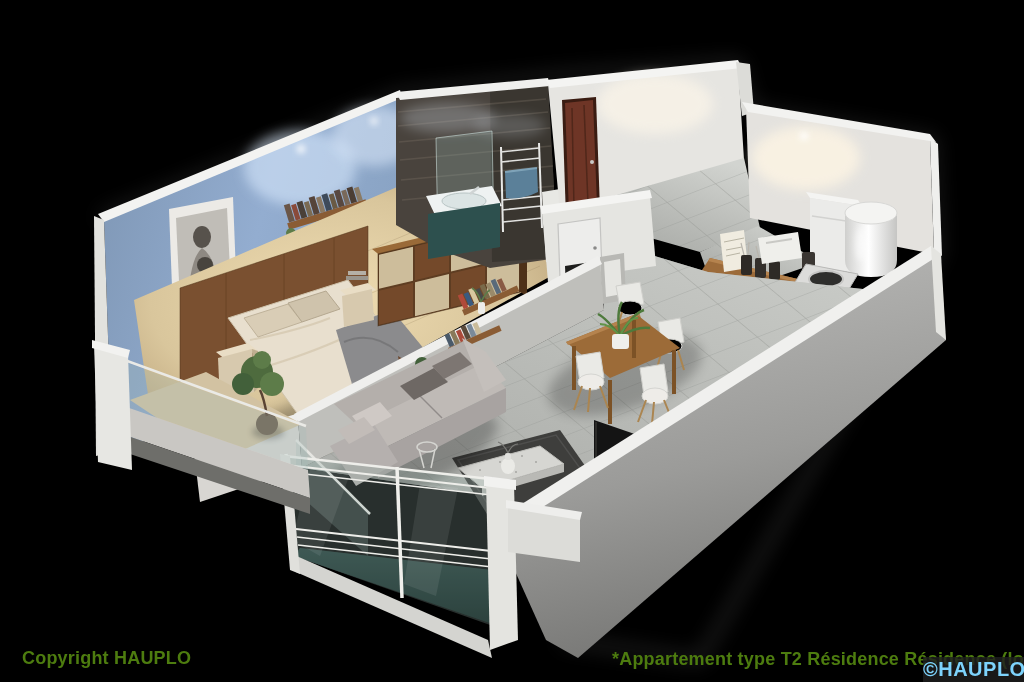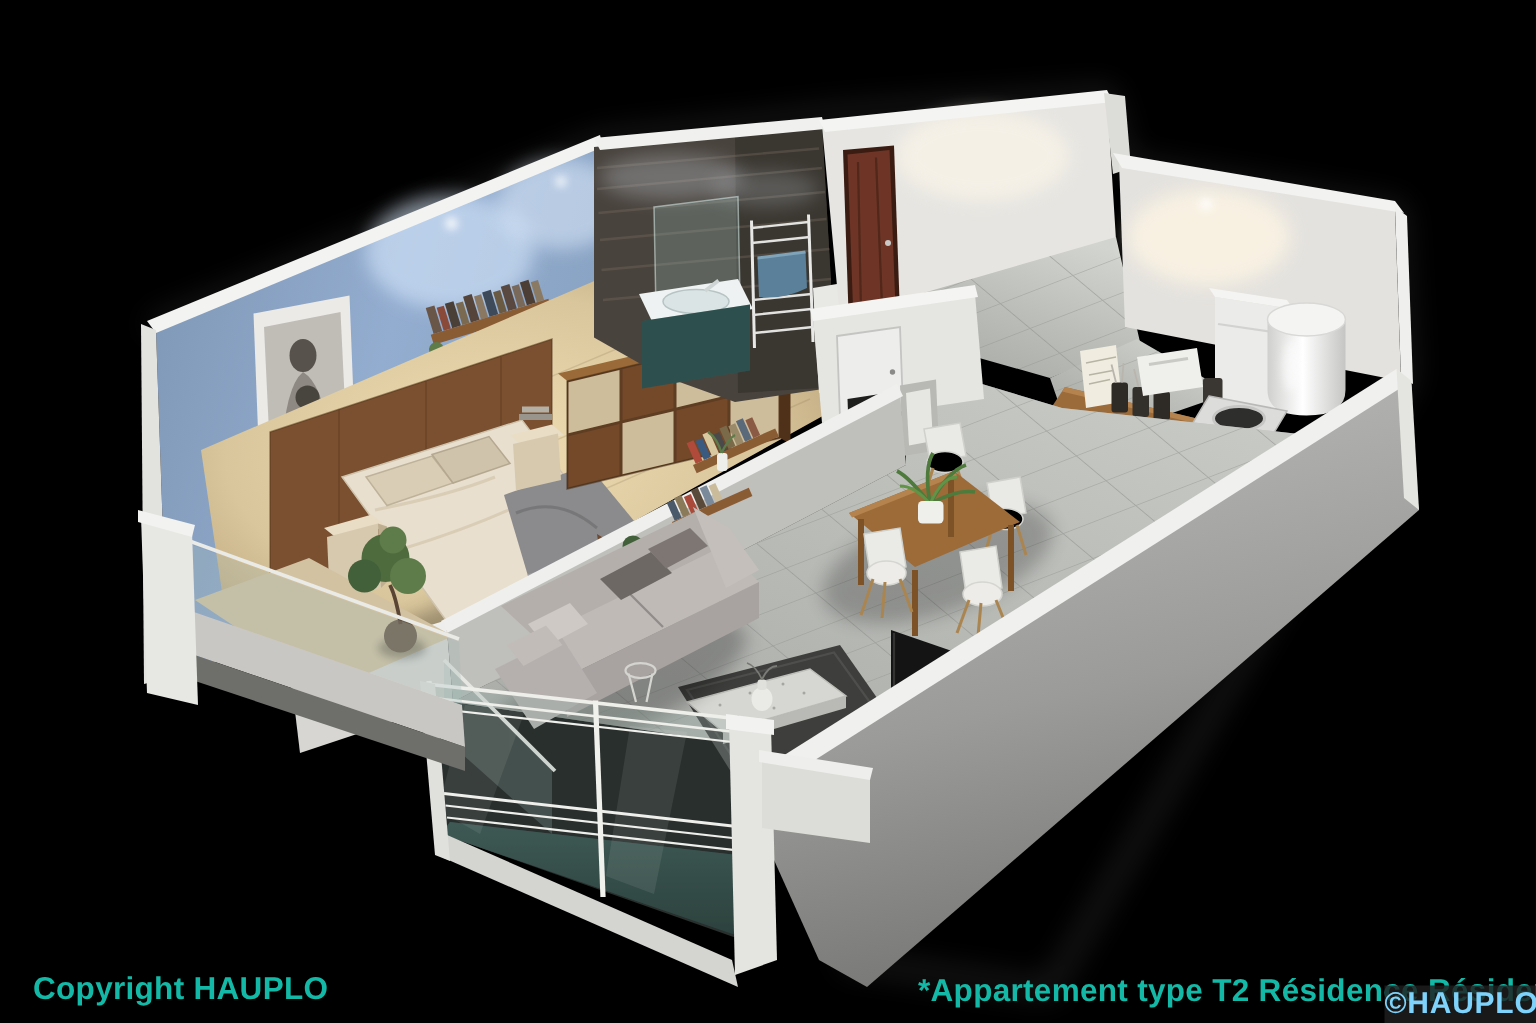--- a/index.html
+++ b/index.html
@@ -1,19 +1,19 @@
 <!DOCTYPE html>
 <html><head>
 <meta charset="utf-8">
 <style>
   html,body{margin:0;padding:0;background:#000;}
   .stage{position:relative;width:1024px;height:682px;background:#000;overflow:hidden;
          font-family:"Liberation Sans","DejaVu Sans",sans-serif;}
   .stage svg{display:block;position:absolute;top:0;left:0;}
-  .footer-text{position:absolute;color:#14b8a6;font-weight:bold;font-size:21px;letter-spacing:.2px;z-index:5;}
+  .footer-text{position:absolute;color:#4d7c0f;font-weight:bold;font-size:18px;letter-spacing:.2px;z-index:5;}
   #copyright{left:22px;top:648px;}
   #caption{top:649px;left:612px;width:400px;white-space:nowrap;z-index:5;}
   #watermark{position:absolute;right:0;bottom:0;width:101px;height:25px;z-index:6;
              background:rgba(30,30,30,.82);color:#7dd3fc;font-weight:bold;font-size:20px;
              line-height:25px;text-align:center;letter-spacing:.5px;}
 </style>
 </head>
 <body>
 
 <div class="stage">

